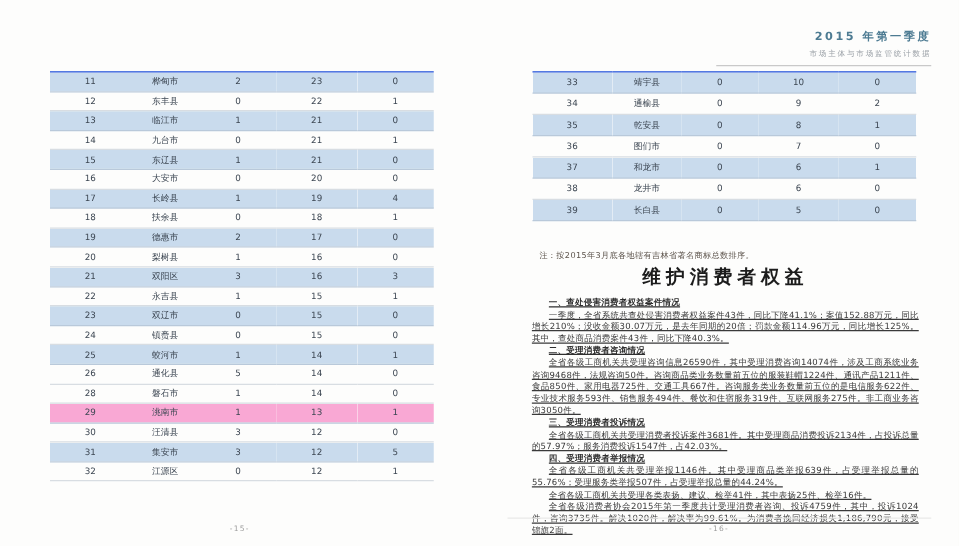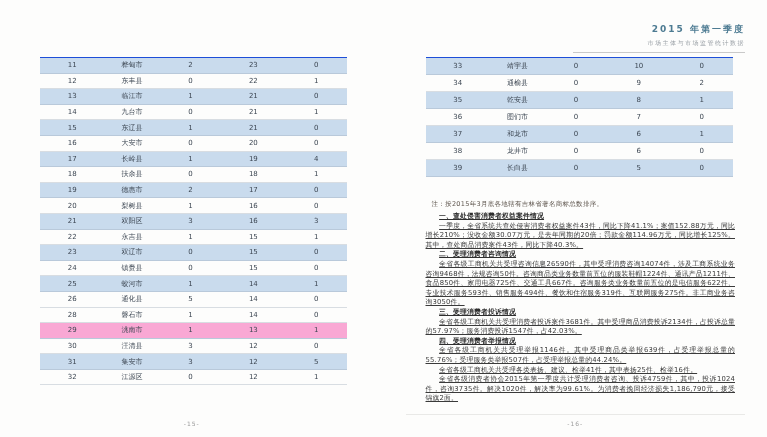--- a/index.html
+++ b/index.html
@@ -284,20 +284,21 @@
               <td>5</td>
               <td>0</td>
             </tr>
           </tbody>
       </table>
     </div>
 
     <div class="note">注：按2015年3月底各地辖有吉林省著名商标总数排序。</div>
 
     <div class="article">
+      <h1 class="art-title">维护消费者权益</h1>
       <div>
           <p class="sec-h">一、查处侵害消费者权益案件情况</p>
           <p class="sec-p">一季度，全省系统共查处侵害消费者权益案件43件，同比下降41.1%；案值152.88万元，同比增长210%；没收金额30.07万元，是去年同期的20倍；罚款金额114.96万元，同比增长125%。其中，查处商品消费案件43件，同比下降40.3%。</p>
           <p class="sec-h">二、受理消费者咨询情况</p>
           <p class="sec-p">全省各级工商机关共受理咨询信息26590件，其中受理消费咨询14074件，涉及工商系统业务咨询9468件，法规咨询50件。咨询商品类业务数量前五位的服装鞋帽1224件、通讯产品1211件、食品850件、家用电器725件、交通工具667件。咨询服务类业务数量前五位的是电信服务622件、专业技术服务593件、销售服务494件、餐饮和住宿服务319件、互联网服务275件。非工商业务咨询3050件。</p>
           <p class="sec-h">三、受理消费者投诉情况</p>
           <p class="sec-p">全省各级工商机关共受理消费者投诉案件3681件。其中受理商品消费投诉2134件，占投诉总量的57.97%；服务消费投诉1547件，占42.03%。</p>
           <p class="sec-h">四、受理消费者举报情况</p>
           <p class="sec-p">全省各级工商机关共受理举报1146件。其中受理商品类举报639件，占受理举报总量的55.76%；受理服务类举报507件，占受理举报总量的44.24%。</p>
           <p class="sec-p">全省各级工商机关共受理各类表扬、建议、检举41件，其中表扬25件、检举16件。</p>

